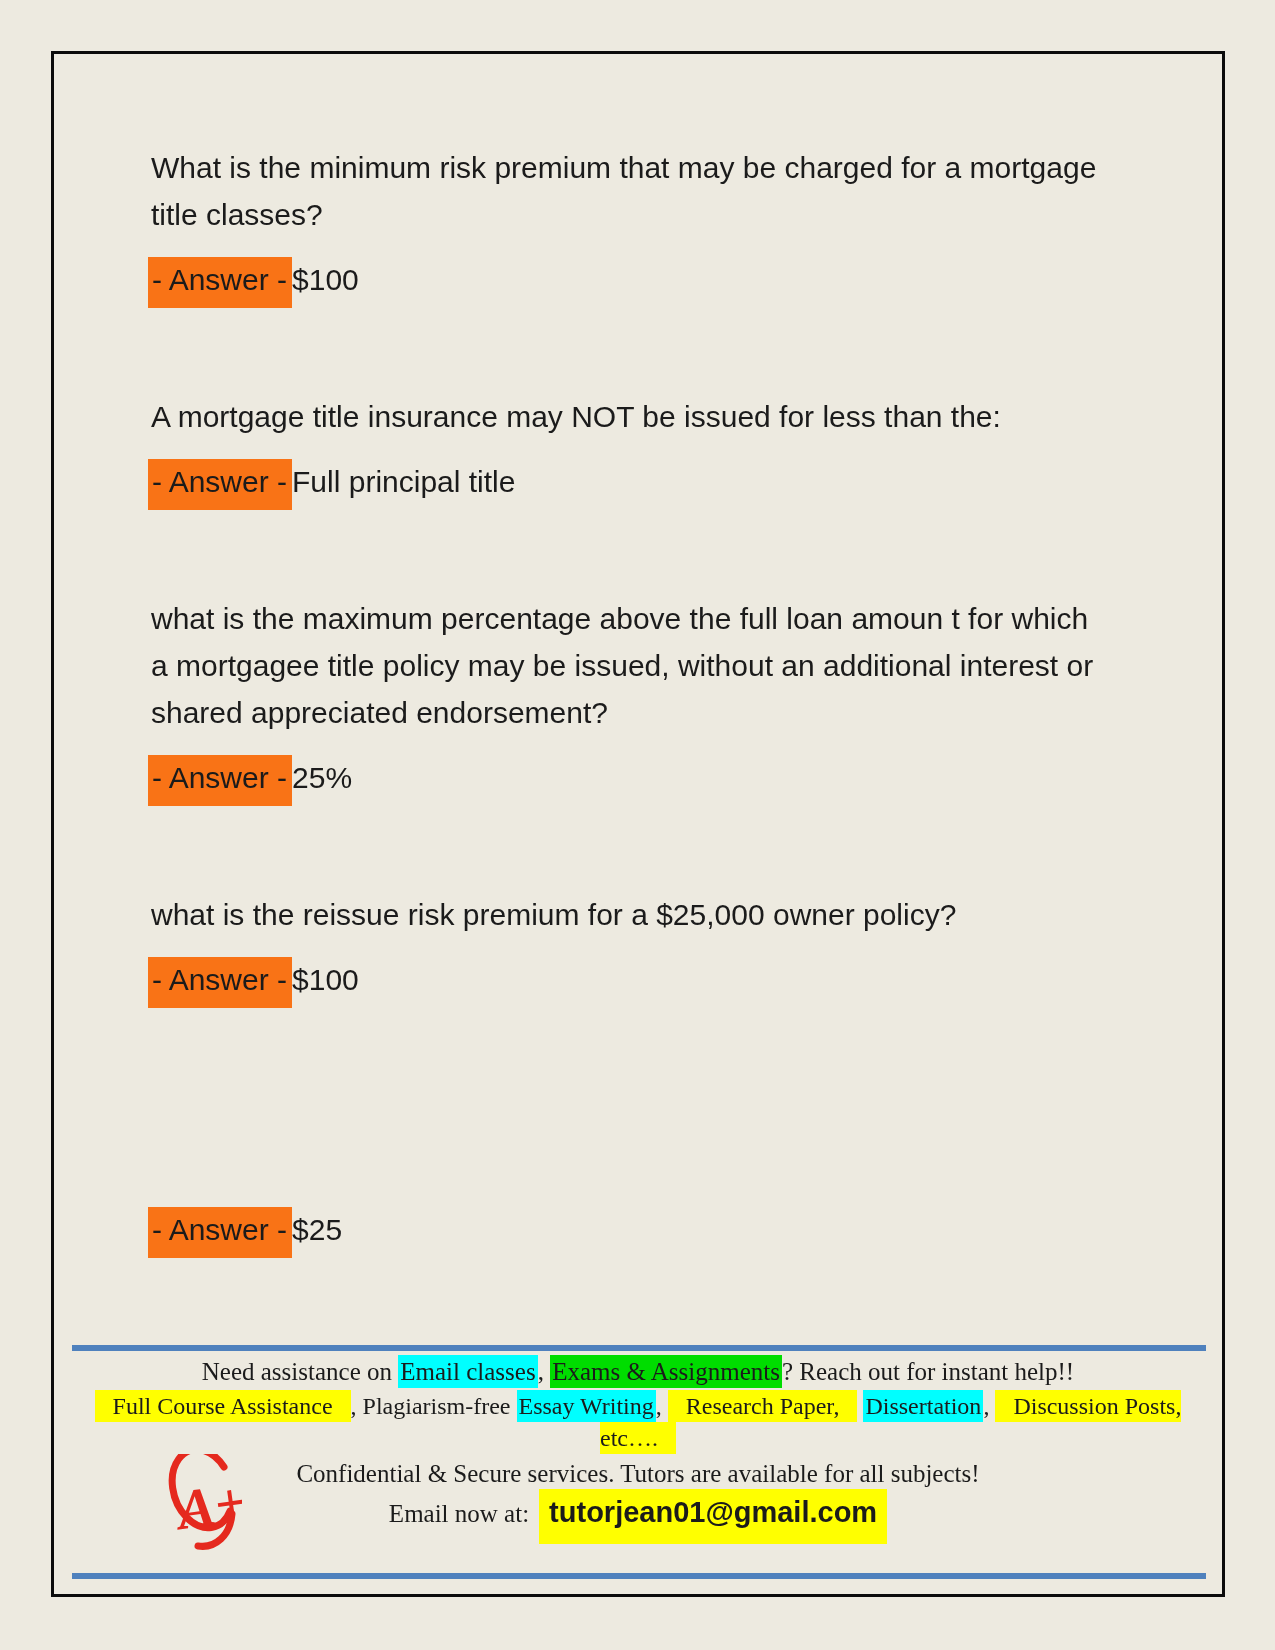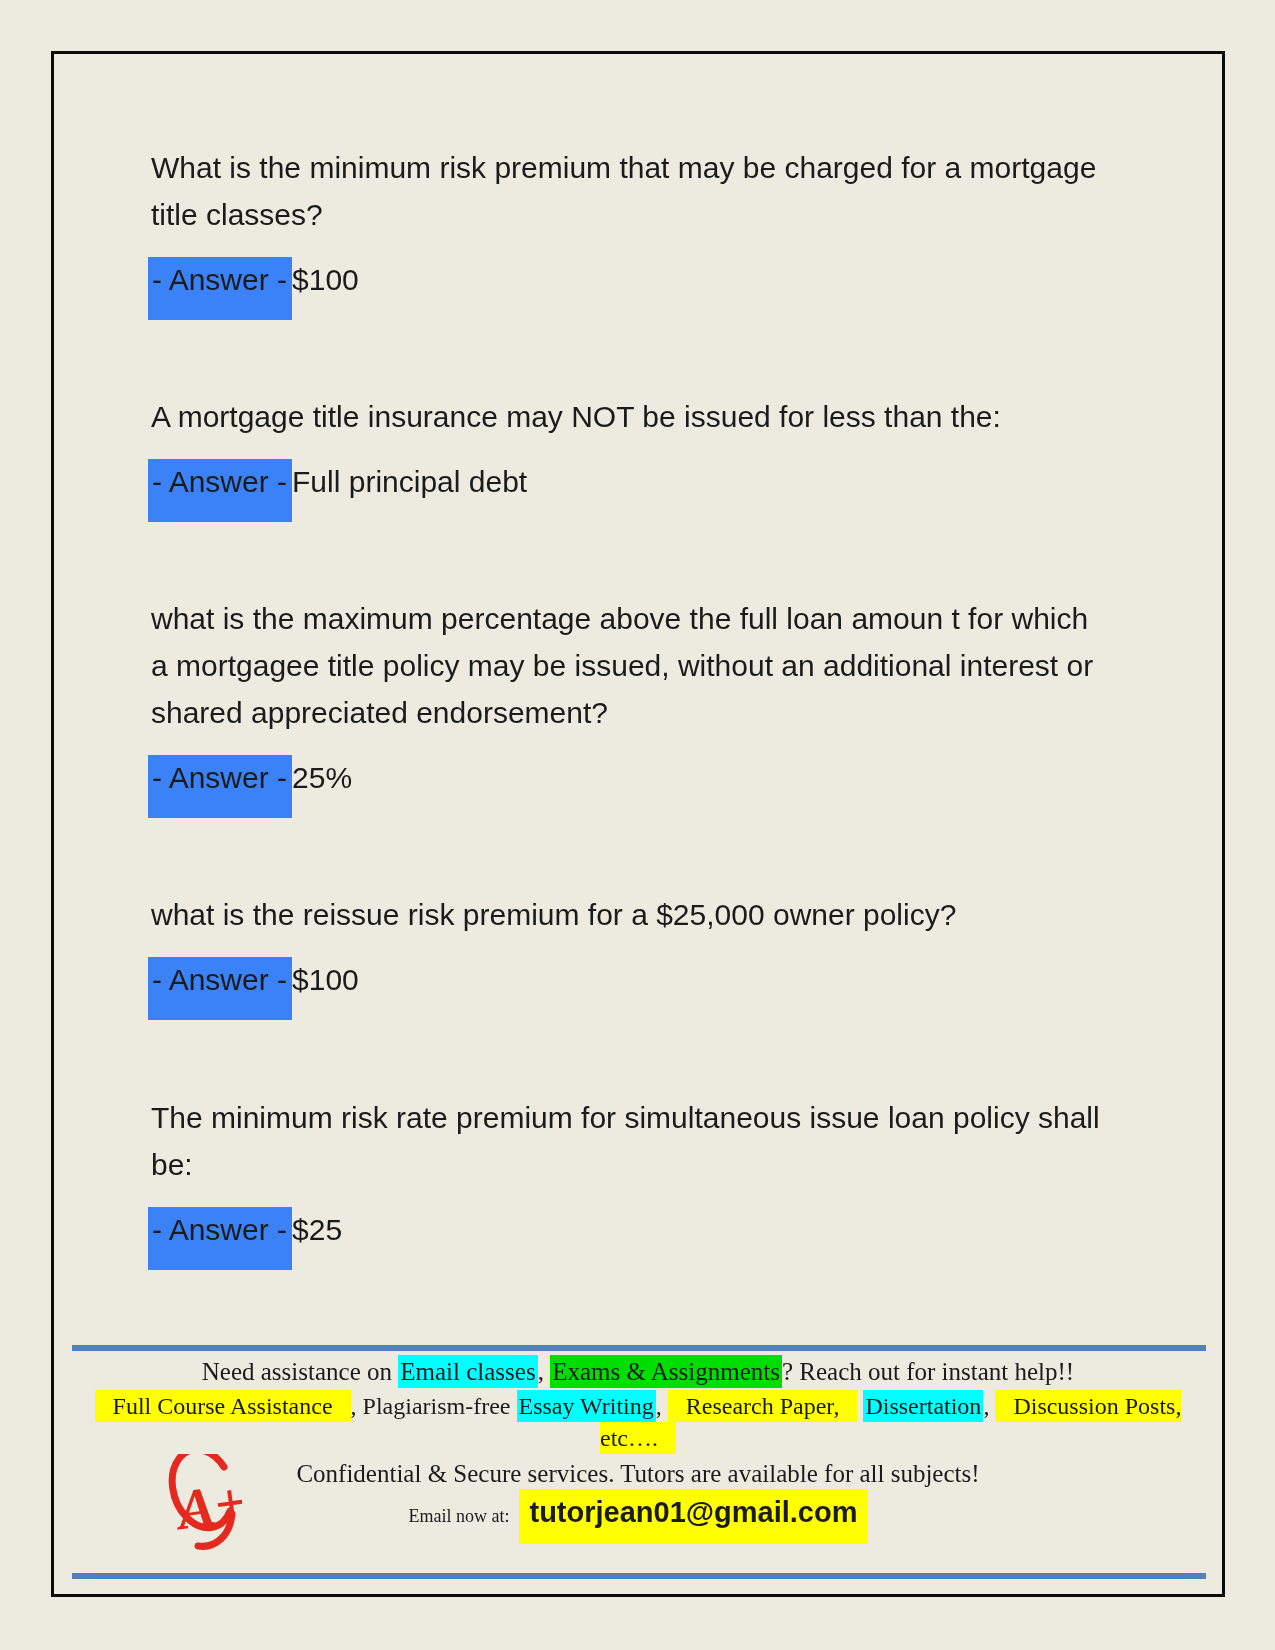--- a/index.html
+++ b/index.html
@@ -23,22 +23,22 @@
     font-size:30px; line-height:47px;
     white-space:pre-line;
     margin:0;
   }
   .answer {
     position:absolute; left:94px; width:1045px;
     font-size:30px; line-height:35px;
     margin:0;
   }
   .answer .hl-label {
-    background:#3b82f6;
-    padding:6px 5px 24px 4px;
+    background:#f97316;
+    padding:6px 5px 12px 4px;
   }
   .q1 { top:90px; }  .a1 { top:208px; }
   .q2 { top:339px; } .a2 { top:410px; }
   .q3 { top:541px; } .a3 { top:706px; }
   .q4 { top:837px; } .a4 { top:908px; }
   .q5 { top:1040px; } .a5 { top:1158px; }
   
   .rule {
     position:absolute; left:18px; width:1134px; height:6px;
     background:#4f81bd;
@@ -53,21 +53,21 @@
     margin:0;
   }
   .help-line { top:1302px; }
   .services-line { top:1336px; font-size:24px; }
   .confidential-line { top:1404px; }
   .email-line { top:1442px; }
   .seg { display:inline; }
   .hl-yellow { background:#ffff00; padding:3px 18px; }
   .hl-cyan   { background:#00ffff; padding:3px 2px; }
   .hl-green  { background:#00dd00; padding:3px 2px; }
-  .email-label { font-family:"Liberation Serif", serif; font-size:18px; }
+  .email-label { font-family:"Liberation Serif", serif; font-size:25px; }
   .email-value {
     font-family:"Liberation Sans", sans-serif;
     font-weight:bold; font-size:29px;
     background:#ffff00;
     padding:7px 10px 16px 10px;
     margin-left:10px;
   }
   .logo {
     position:absolute; left:110px; top:1400px;
     width:78px; height:98px;
@@ -76,32 +76,30 @@
 </head>
 <body>
 
 <div class="page-border">
 
   <p class="question q1">What is the minimum risk premium that may be charged for a mortgage
 title classes?</p>
   <p class="answer a1"><span class="hl-label">- Answer -</span><span>$100</span></p>
 
   <p class="question q2">A mortgage title insurance may NOT be issued for less than the:</p>
-  <p class="answer a2"><span class="hl-label">- Answer -</span><span>Full principal debt</span></p>
+  <p class="answer a2"><span class="hl-label">- Answer -</span><span>Full principal title</span></p>
 
   <p class="question q3">what is the maximum percentage above the full loan amoun t for which
 a mortgagee title policy may be issued, without an additional interest or
 shared appreciated endorsement?</p>
   <p class="answer a3"><span class="hl-label">- Answer -</span><span>25%</span></p>
 
   <p class="question q4">what is the reissue risk premium for a $25,000 owner policy?</p>
   <p class="answer a4"><span class="hl-label">- Answer -</span><span>$100</span></p>
 
-  <p class="question q5">The minimum risk rate premium for simultaneous issue loan policy shall
-be:</p>
   <p class="answer a5"><span class="hl-label">- Answer -</span><span>$25</span></p>
 
   <div class="rule rule-top"></div>
 
   <p class="footer-line help-line"><span class="seg">Need assistance on </span><span class="seg hl-cyan">Email classes</span><span class="seg">, </span><span class="seg hl-green">Exams &amp; Assignments</span><span class="seg">? Reach out for instant help!!</span></p>
 
   <p class="footer-line services-line"><span class="seg hl-yellow">Full Course Assistance</span><span class="seg">, Plagiarism-free </span><span class="seg hl-cyan">Essay Writing</span><span class="seg">, </span><span class="seg hl-yellow">Research Paper,</span><span class="seg"> </span><span class="seg hl-cyan">Dissertation</span><span class="seg">, </span><span class="seg hl-yellow">Discussion Posts, etc….</span></p>
 
   <svg class="logo" viewBox="0 0 78 98" xmlns="http://www.w3.org/2000/svg">
     <g fill="none" stroke="#e5291e" stroke-width="7" stroke-linecap="round">

